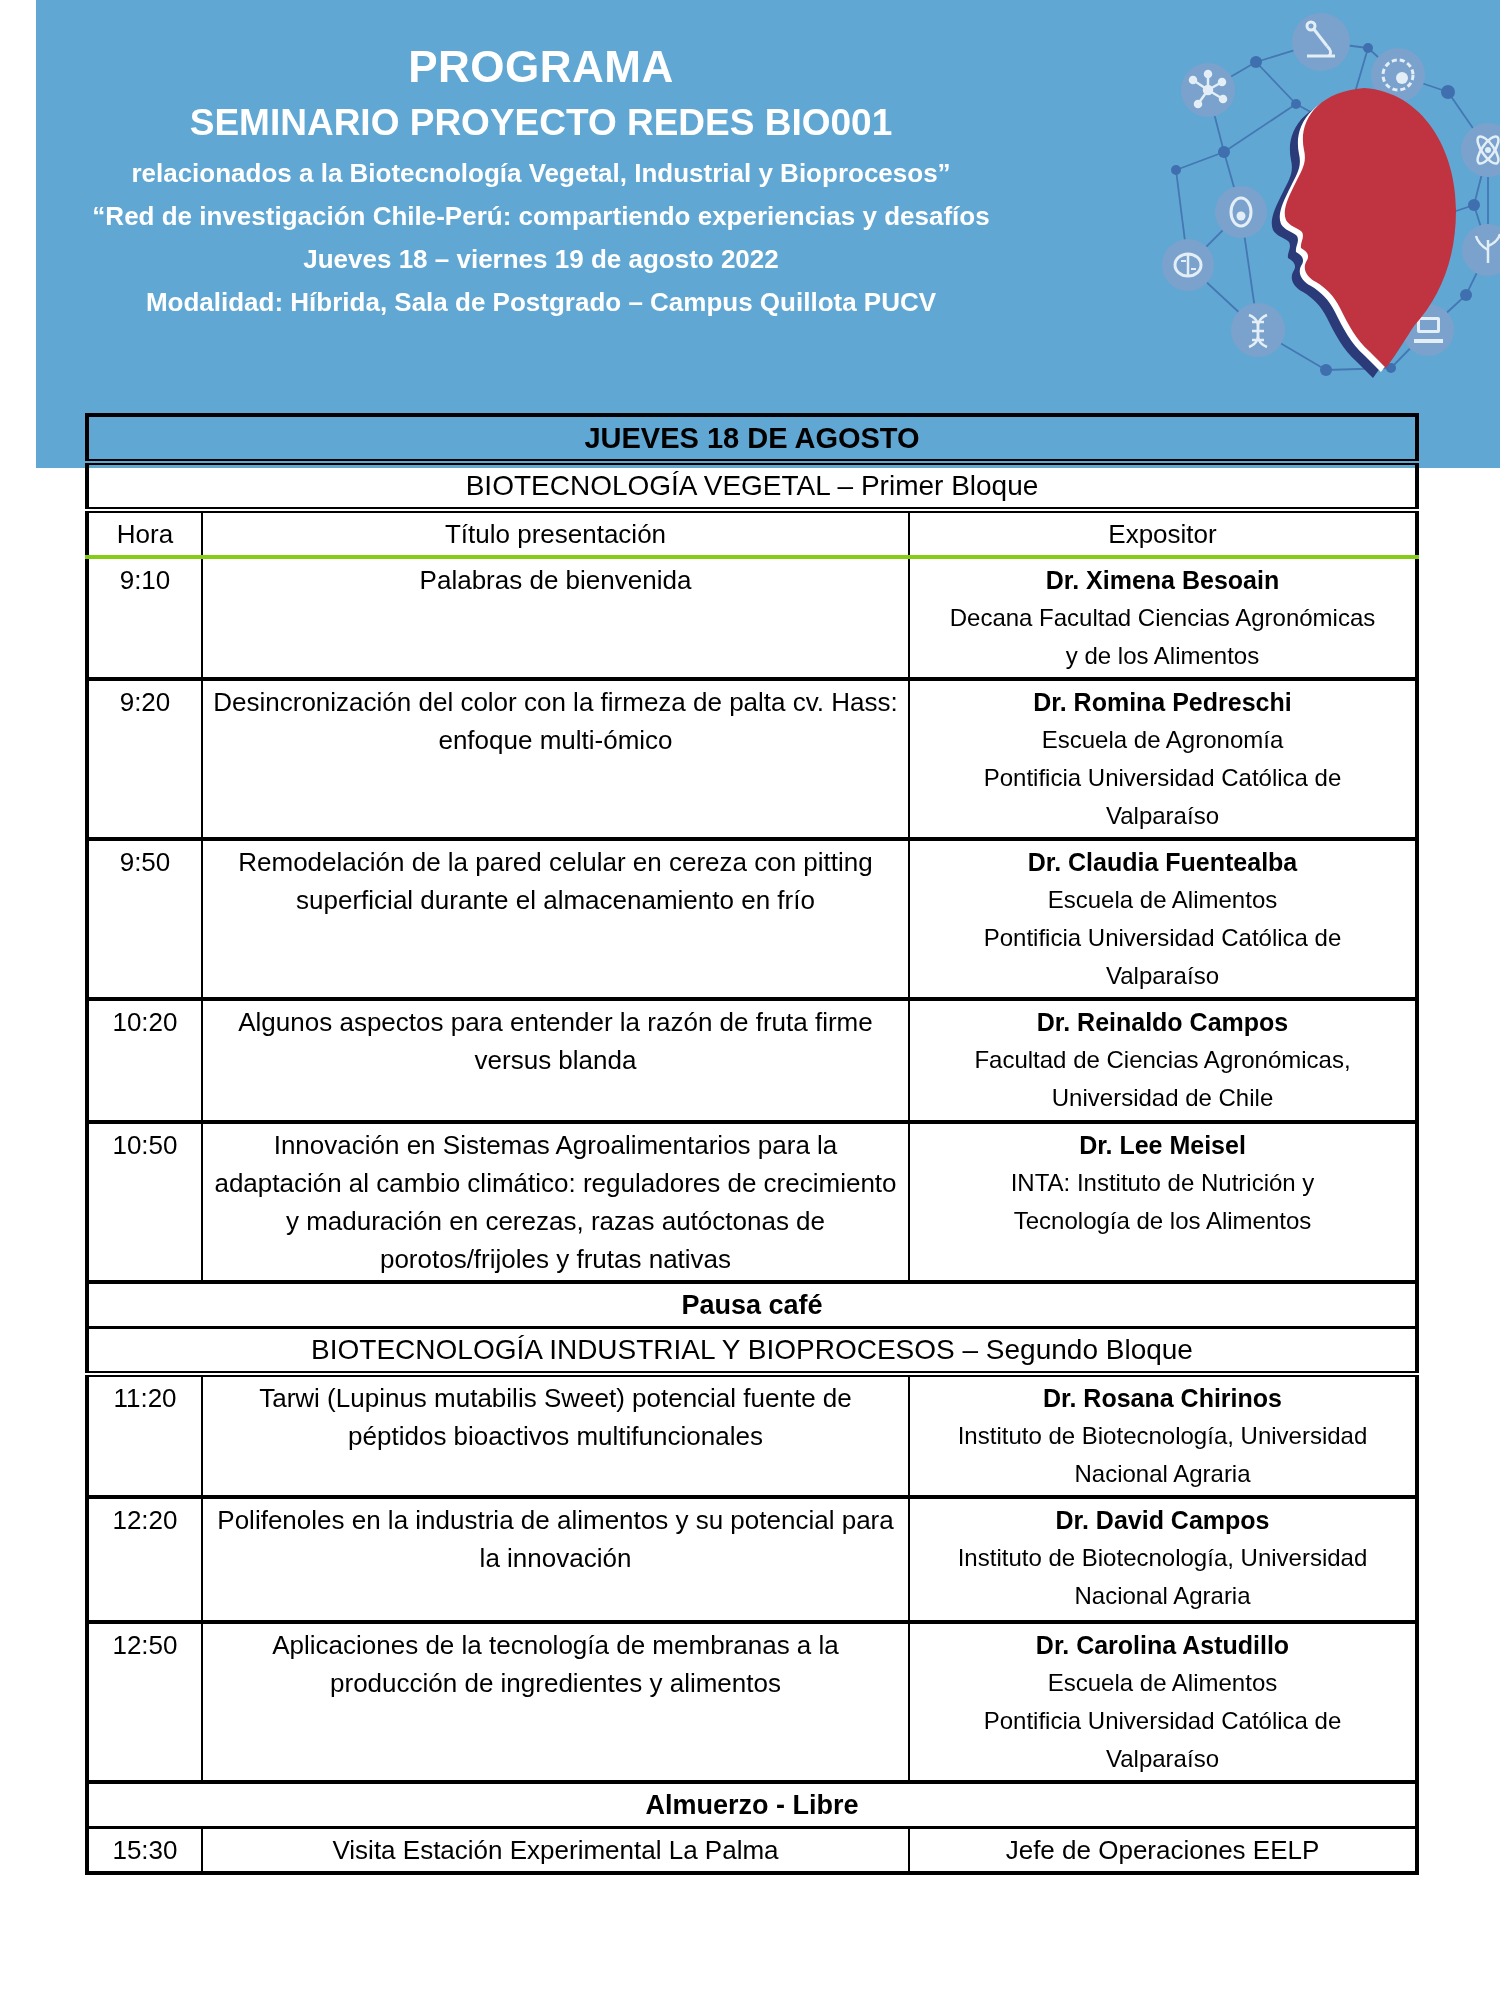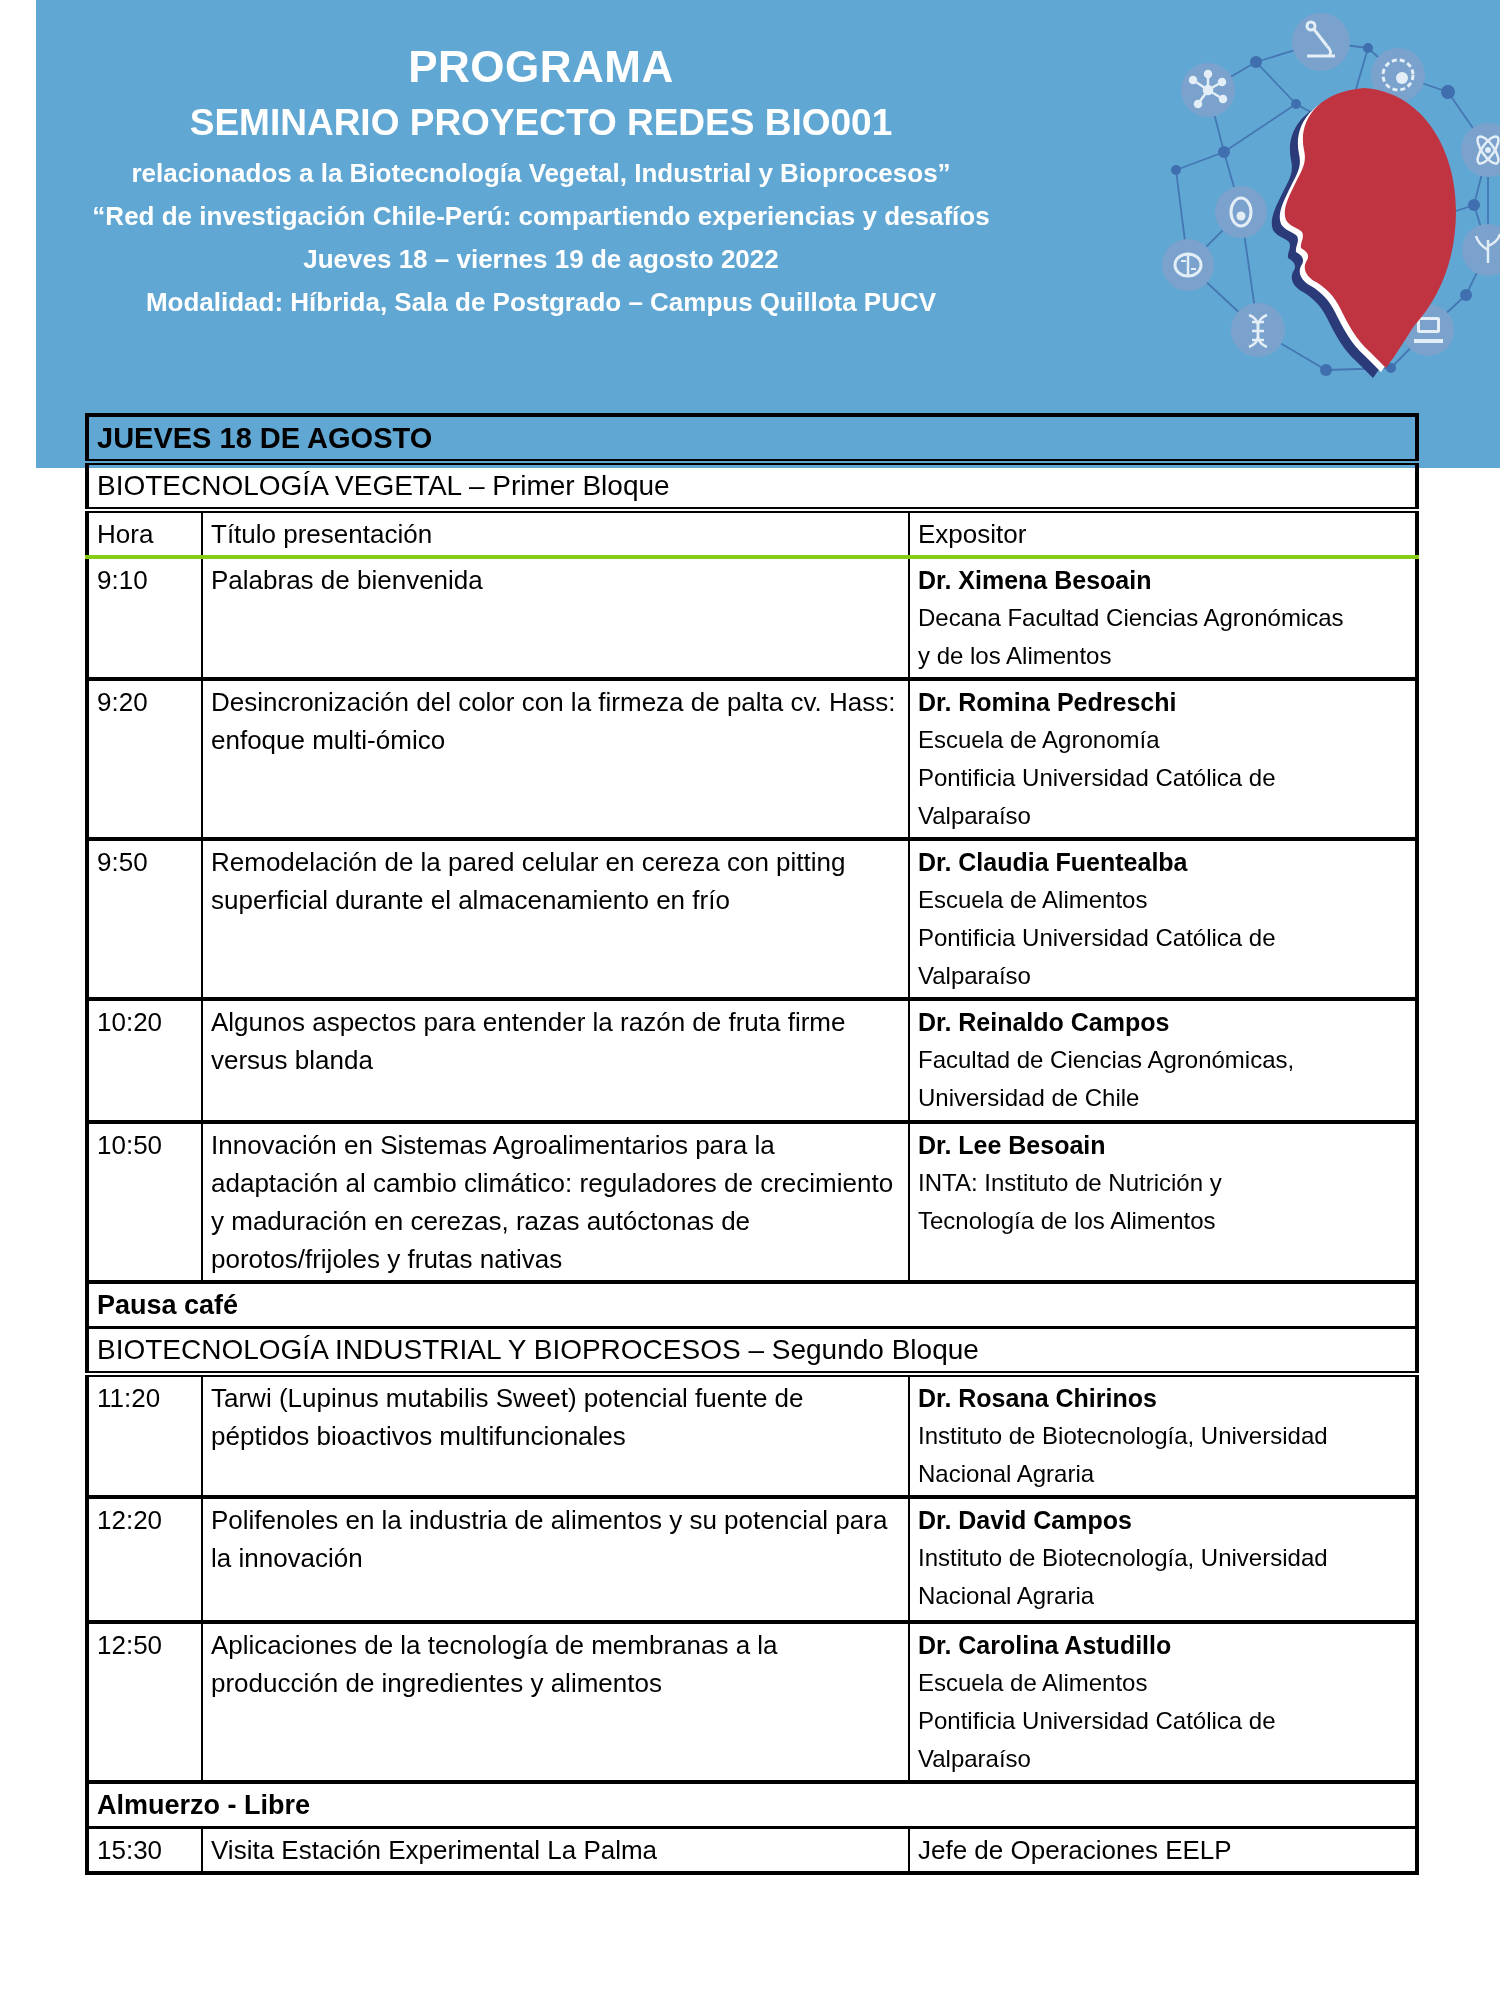--- a/index.html
+++ b/index.html
@@ -22,21 +22,21 @@
   .b-subtitle{font-size:37px;line-height:58px;}
   .b-line{font-size:26px;line-height:43px;}
   
   .logo{position:absolute;right:0;top:0;}
   
   .schedule-wrap{position:absolute;left:85px;top:413px;width:1330px;}
   table.schedule{
     border-collapse:collapse;width:1330px;table-layout:fixed;
     border:4px solid #000;font-size:26px;line-height:38px;
   }
-  table.schedule td{border:2px solid #000;vertical-align:top;padding:2px 8px;text-align:left;}
+  table.schedule td{border:2px solid #000;vertical-align:top;padding:2px 8px;text-align:center;}
   tr.day td{font-weight:bold;font-size:29px;border-bottom:6px double #000;vertical-align:middle;}
   tr.sec td{font-size:28px;border-bottom:6px double #000;vertical-align:middle;margin-top:12px;}
   tr.cols td{font-size:26px;border-top:4px solid #000;border-bottom:4px solid #84cc16;vertical-align:middle;}
   tr.session td{border-bottom:4px solid #000;}
   tr.fullrow td{border-top:3px solid #000;border-bottom:3px solid #000;vertical-align:middle;font-size:27px;font-weight:bold;}
   td.speaker{padding:2px 4px;font-size:24px;margin-left:32px;}
   .speaker-name{font-weight:bold;font-size:25px;}
   .speaker-line{font-size:24px;}
   tr.last td{vertical-align:middle;}
   .h-day{height:44px}.h-sec{height:40px}.h-cols{height:40px}
@@ -251,21 +251,21 @@
       <div class="speaker-name">Dr. Reinaldo Campos</div>
       <div class="speaker-line">Facultad de Ciencias Agronómicas,</div>
       <div class="speaker-line">Universidad de Chile</div>
     </td>
   </tr>
 
   <tr class="session h-r4">
     <td class="time">10:50</td>
     <td class="title">Innovación en Sistemas Agroalimentarios para la adaptación al cambio climático: reguladores de crecimiento y maduración en cerezas, razas autóctonas de porotos/frijoles y frutas nativas</td>
     <td class="speaker">
-      <div class="speaker-name">Dr. Lee Besoain</div>
+      <div class="speaker-name">Dr. Lee Meisel</div>
       <div class="speaker-line">INTA: Instituto de Nutrición y</div>
       <div class="speaker-line">Tecnología de los Alimentos</div>
     </td>
   </tr>
 
   <tr class="fullrow h-break">
     <td colspan="3">Pausa café</td>
   </tr>
   <tr class="sec h-sec">
     <td colspan="3">BIOTECNOLOGÍA INDUSTRIAL Y BIOPROCESOS – Segundo Bloque</td>

